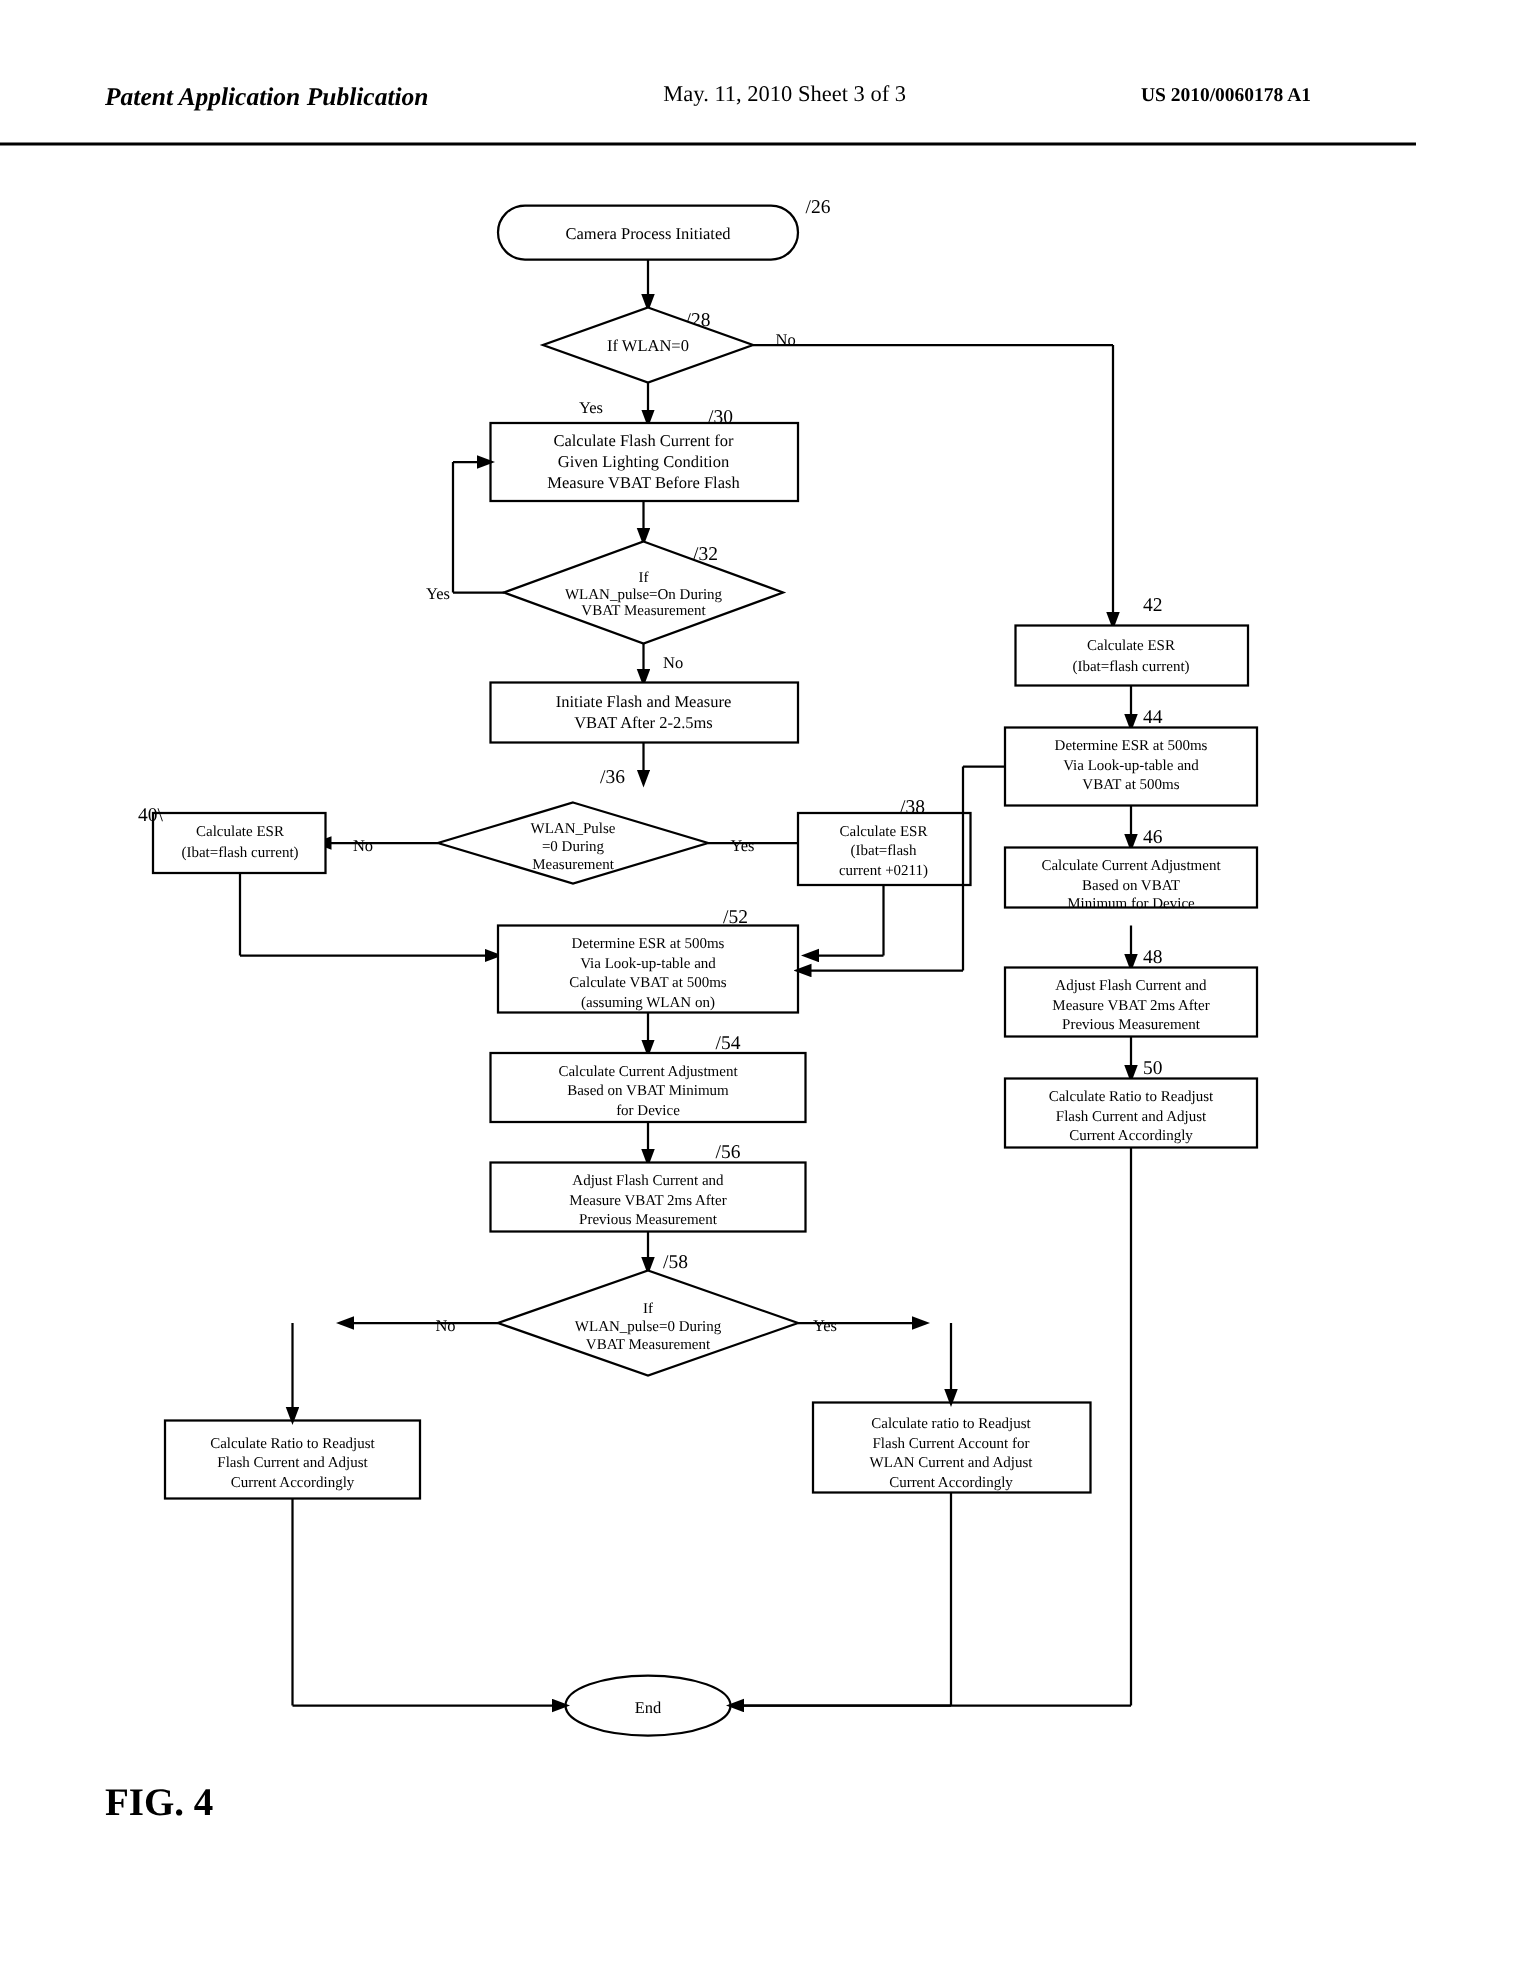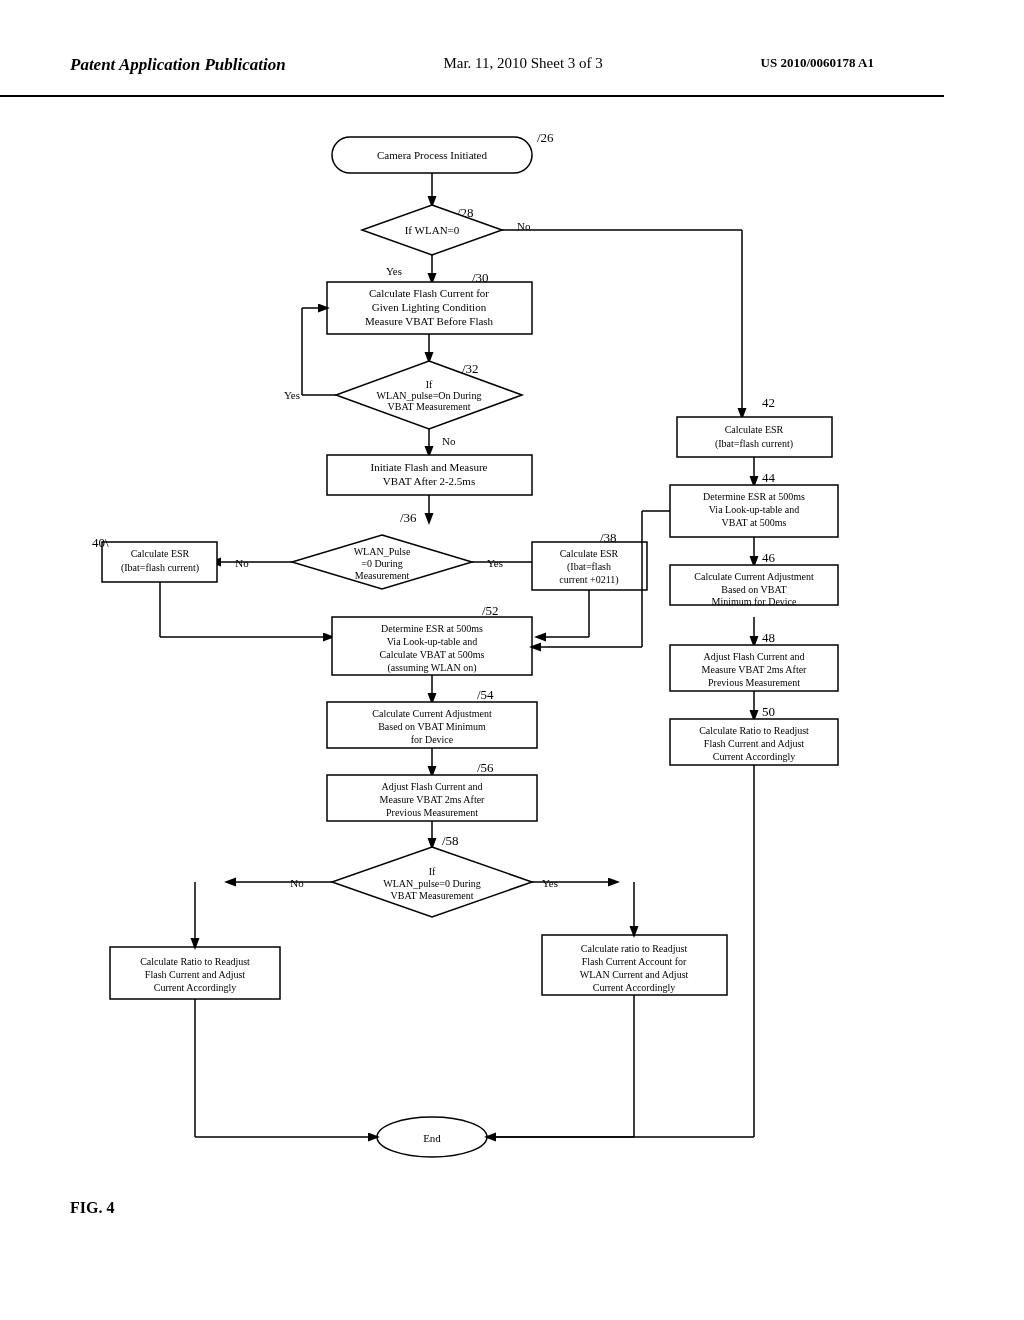--- a/index.html
+++ b/index.html
@@ -47,31 +47,31 @@
     }
     
     .flowchart-svg {
       width: 860px;
       height: 1080px;
     }
     .fig-label {
       position: absolute;
       bottom: 20px;
       left: 70px;
-      font-size: 16px;
+      font-size: 26px;
       font-weight: bold;
     }
   </style>
 </head>
 <body>
 
 <div class="page">
   <div class="header">
     <div class="header-left">Patent Application Publication</div>
-    <div class="header-center">Mar. 11, 2010  Sheet 3 of 3</div>
+    <div class="header-center">May. 11, 2010  Sheet 3 of 3</div>
     <div class="header-right">US 2010/0060178 A1</div>
   </div>
 
   <div class="diagram-area">
     <svg class="flowchart-svg" viewBox="0 0 860 1080" xmlns="http://www.w3.org/2000/svg" font-family="Times New Roman, serif" font-size="11">
 
       <rect x="290" y="10" width="200" height="36" rx="18" ry="18" fill="white" stroke="black" stroke-width="1.5"></rect>
       <text x="390" y="32" text-anchor="middle" font-size="11">Camera Process Initiated</text>
       <text x="495" y="15" text-anchor="start" font-size="13">/26</text>
 

